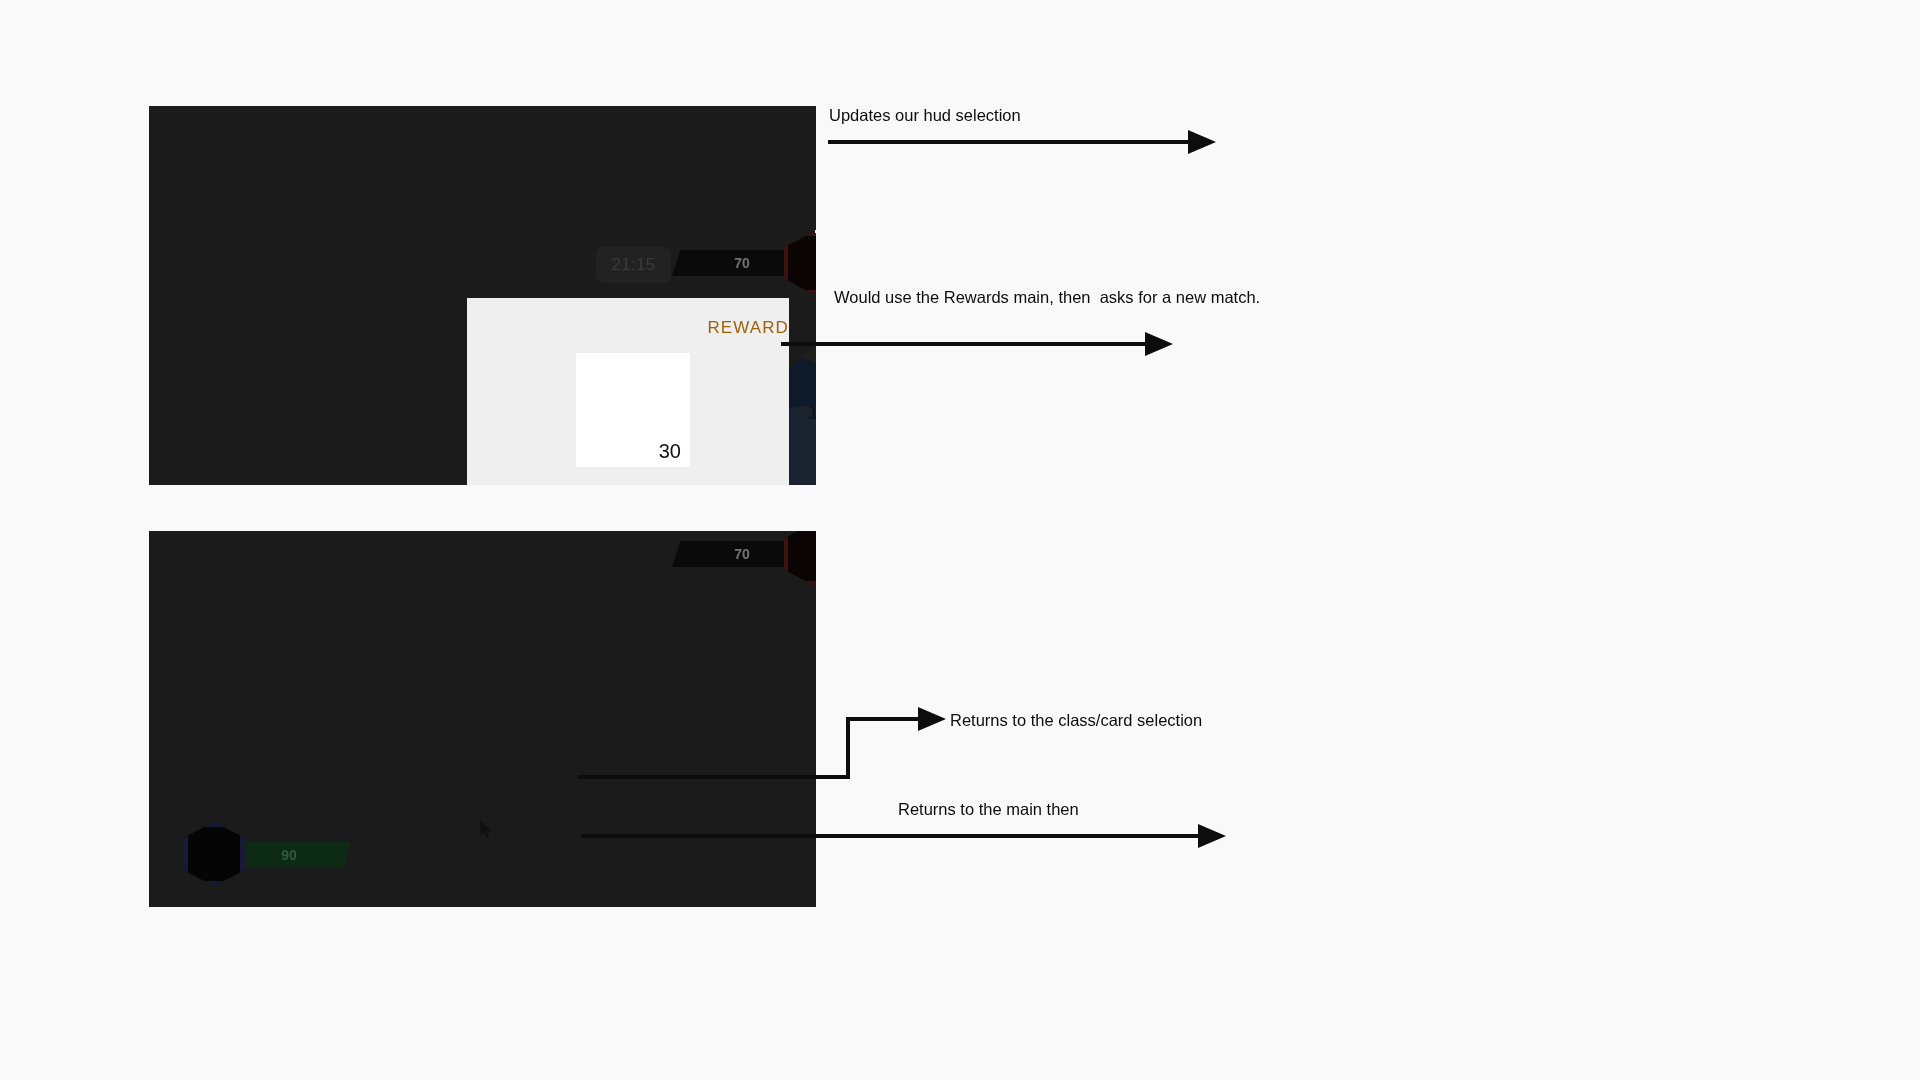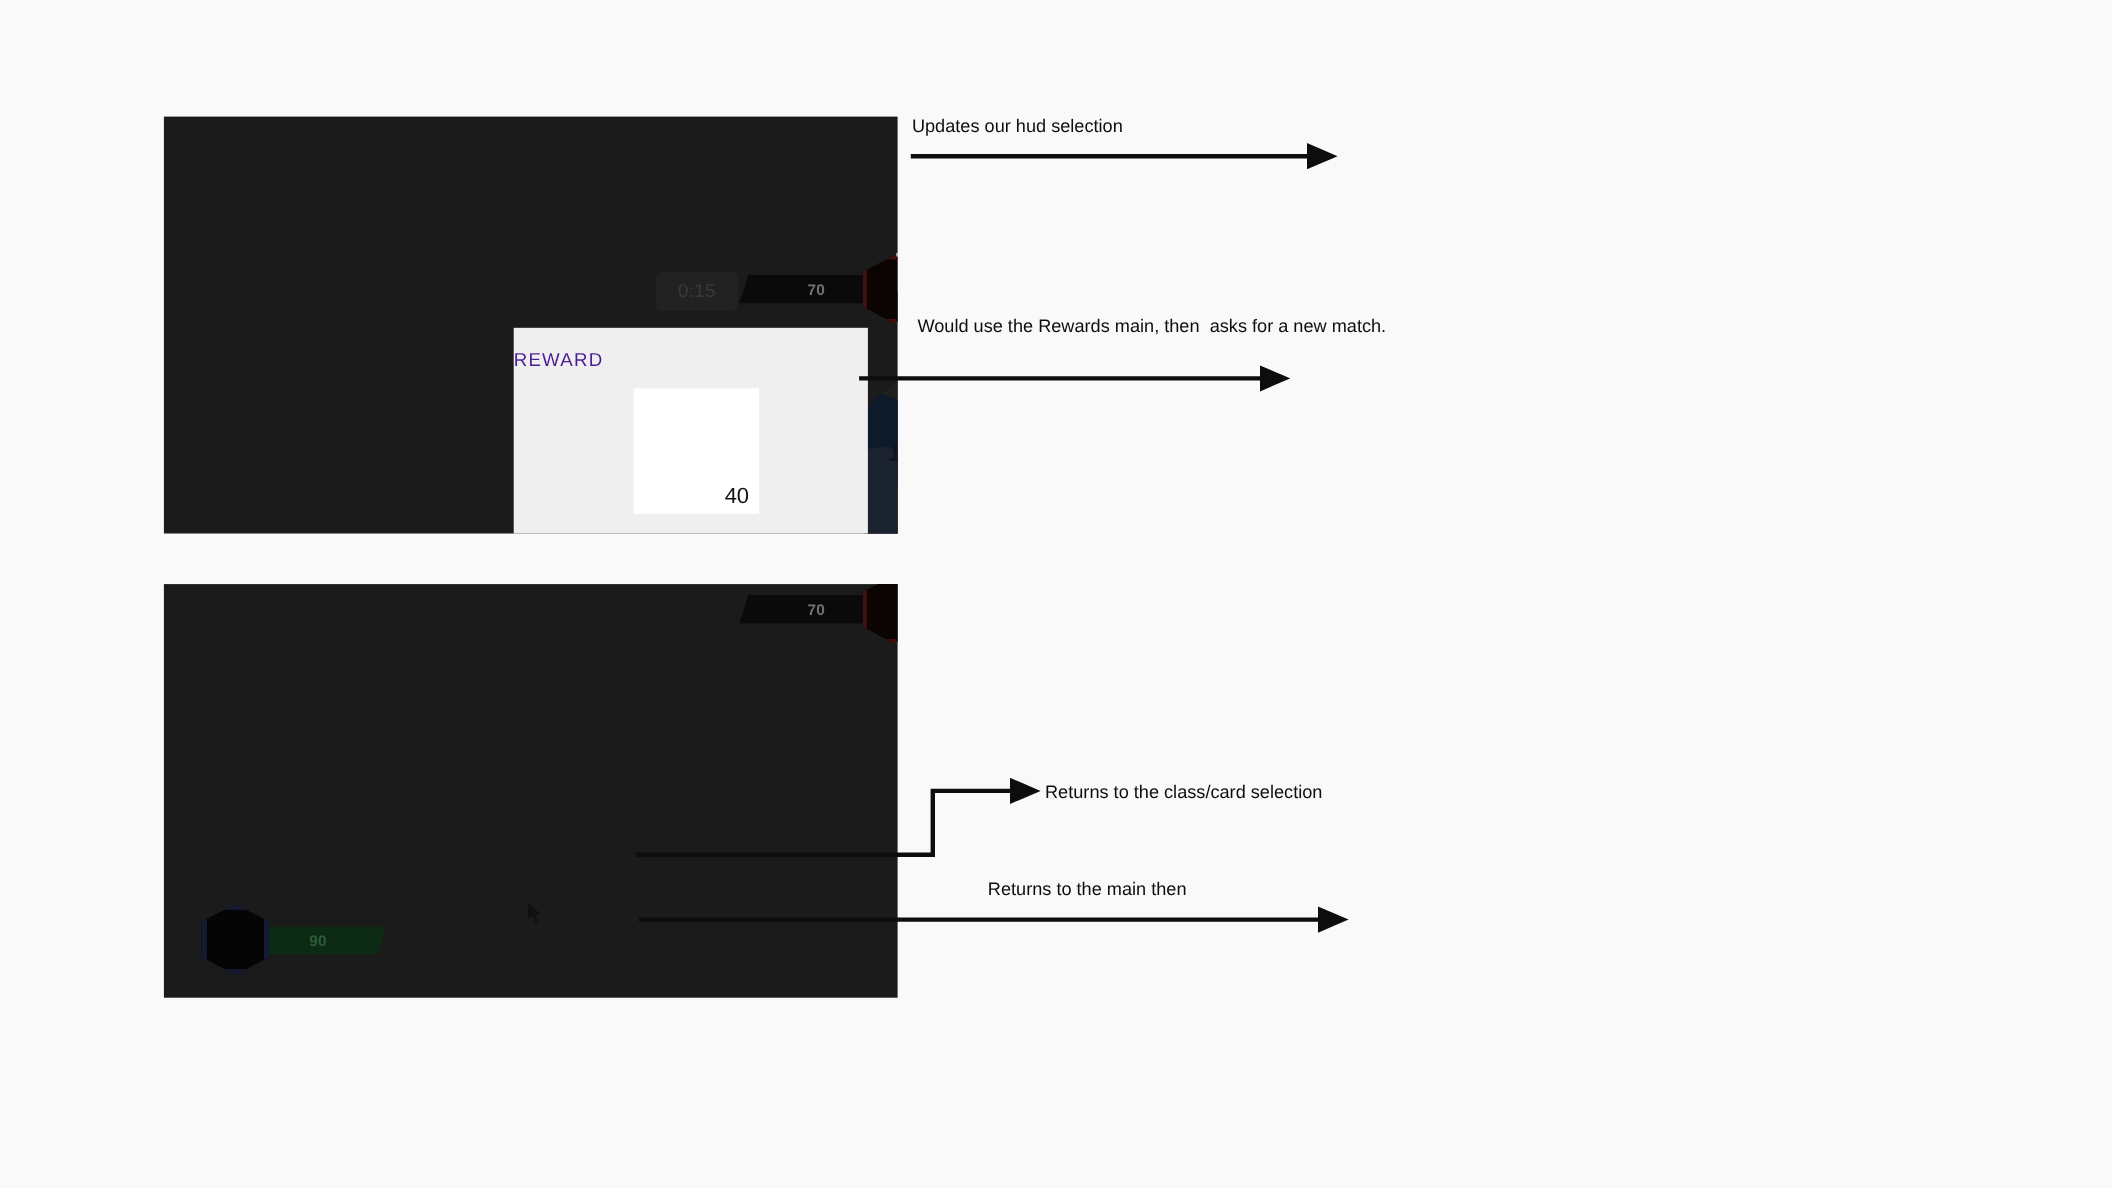--- a/index.html
+++ b/index.html
@@ -140,22 +140,22 @@
   
   .reward-modal {
     position: absolute;
     left: 318px; top: 192px;
     width: 322px; height: 195px;
     background: #efefef;
   }
   .reward-modal .title {
     position: absolute;
     top: 20px; left: 0; right: 0;
-    text-align: left;
-    color: #4c1d95;
+    text-align: right;
+    color: #a16207;
     font-size: 17px;
     letter-spacing: 1.1px;
   }
   .reward-card {
     position: absolute;
     left: 109px; top: 55px;
     width: 114px; height: 114px;
     background: #ffffff;
   }
   .reward-card .value {
@@ -195,21 +195,21 @@
   }
 </style>
 </head>
 <body>
 
 <div class="stage">
 
   <div class="game-panel" id="panel-reward">
 
     <div class="timer-chip">
-      <span class="txt">0:15</span>
+      <span class="txt">21:15</span>
     </div>
 
     <div class="currency-pill">
       
     </div>
 
     <div class="hud-enemy" style="left:523px; top:122px;">
       <div class="bar">
         <span class="txt">70</span>
       </div>
@@ -218,21 +218,21 @@
 
     <div class="dice-wheel">
       <div class="wedge-a"></div>
       <div class="wedge-b"></div>
       <span class="value">13</span>
     </div>
 
     <div class="reward-modal">
       <div class="title">REWARD</div>
       <div class="reward-card">
-        <span class="value">40</span>
+        <span class="value">30</span>
       </div>
     </div>
 
   </div>
 
   <div class="game-panel" id="panel-playagain">
 
     <div class="hud-enemy" style="left:523px; top:-12px;">
       <div class="bar">
         <span class="txt">70</span>

